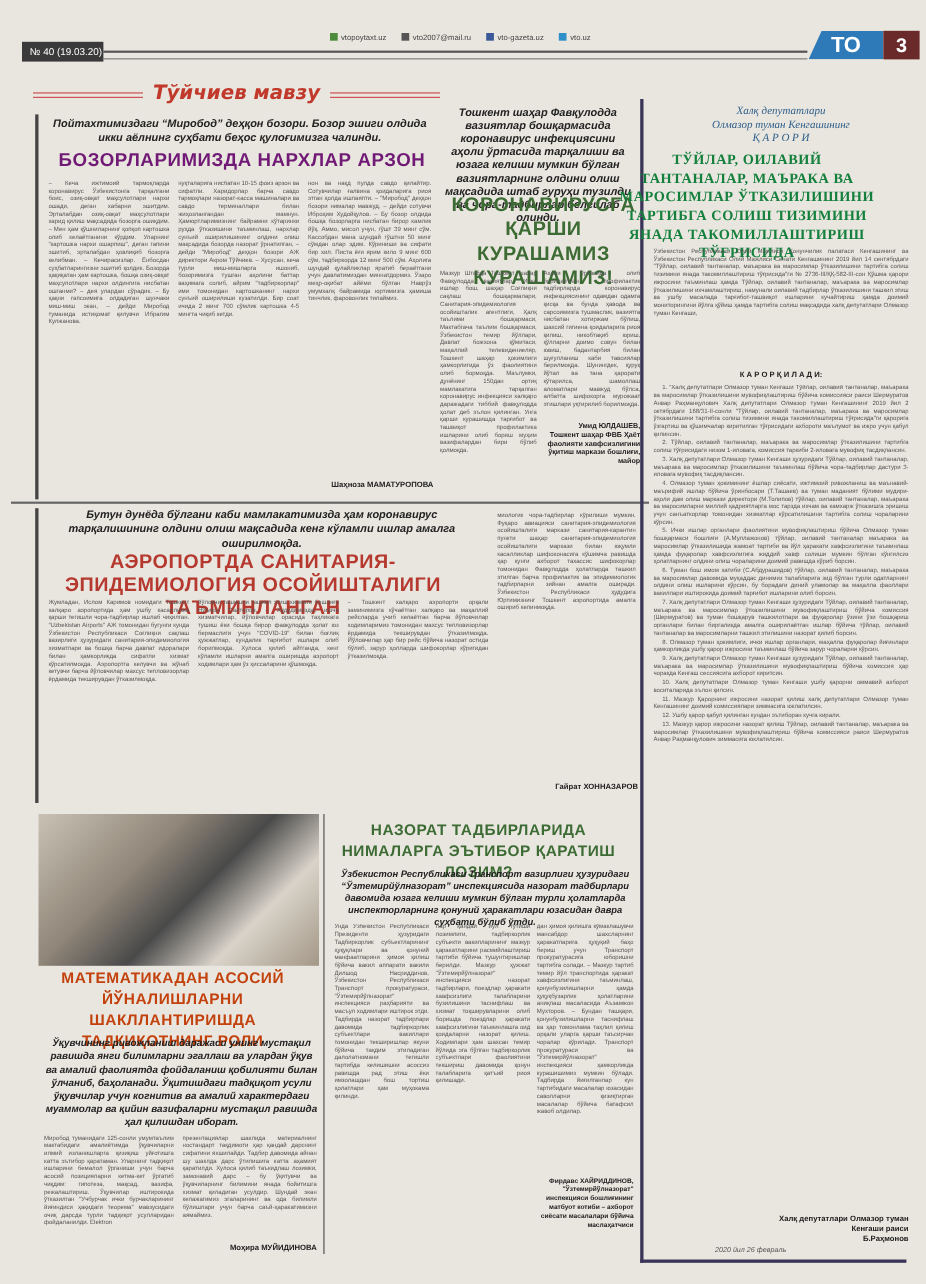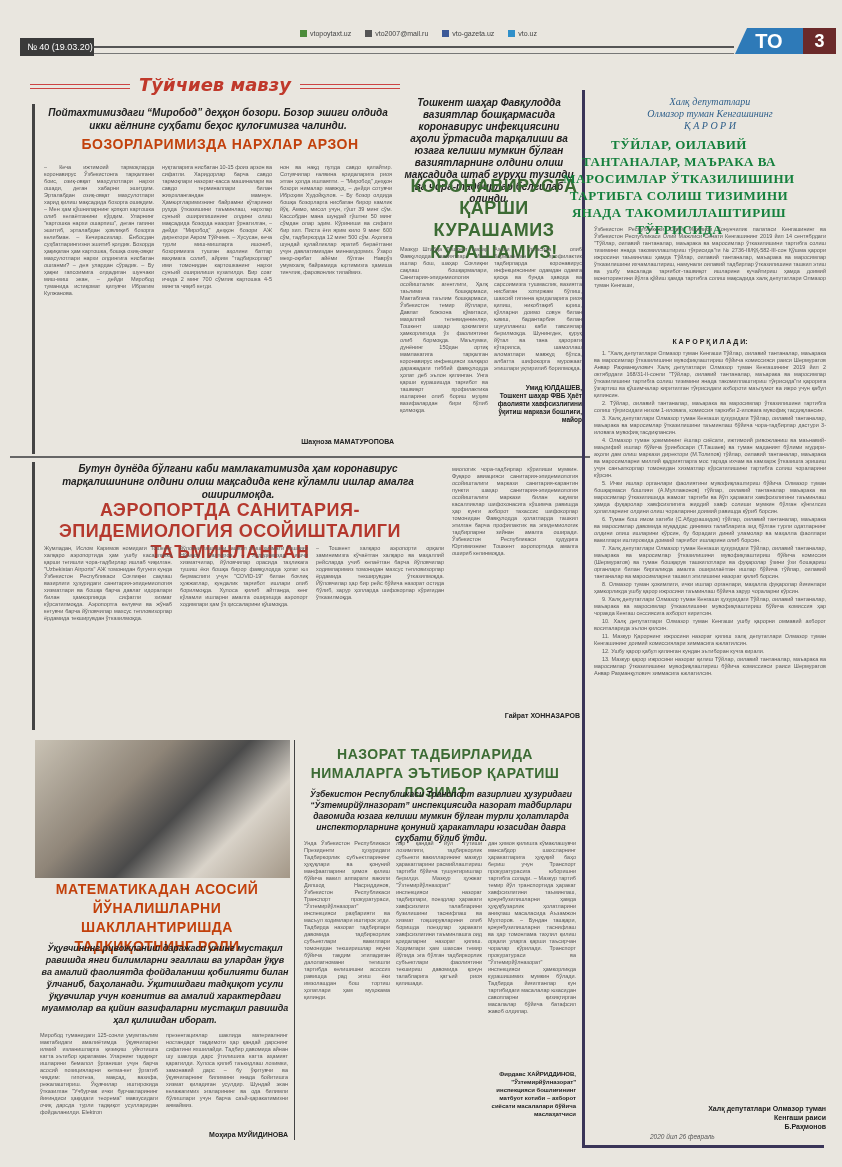--- a/index.html
+++ b/index.html
@@ -38,21 +38,21 @@
 <div class="abs pg">3</div>
 
 <div class="abs rubric">
   <span class="line" style="left:0"></span>
   <span class="txt">Тўйчиев мавзу</span>
   <span class="line" style="right:0"></span>
 </div>
 
 <div class="abs vbar" style="left:32px;top:104px;height:350px"></div>
 <div class="abs lead" style="left:48px;top:106px;width:340px">Пойтахтимиздаги “Миробод” деҳқон бозори. Бозор эшиги олдида икки аёлнинг суҳбати беҳос қулоғимизга чалинди.</div>
-<div class="abs h1" style="left:40px;top:136px;width:360px;color:#c2410c;font-size:14px">БОЗОРЛАРИМИЗДА НАРХЛАР АРЗОН</div>
+<div class="abs h1" style="left:40px;top:136px;width:360px;color:#701a75;font-size:17px">БОЗОРЛАРИМИЗДА НАРХЛАР АРЗОН</div>
 <div class="abs col" style="left:44px;top:164px;width:110px;height:262px">– Кеча ижтимоий тармоқларда коронавирус Ўзбекистонга тарқалгани боис, озиқ-овқат маҳсулотлари нархи ошади, деган хабарни эшитдим. Эрталабдан озиқ-овқат маҳсулотлари харид қилиш мақсадида бозорга ошиқдим. – Мен ҳам қўшниларнинг қопқоп картошка олиб келаётганини кўрдим. Уларнинг "картошка нархи ошарпиш", деган гапини эшитиб, эрталабдан ҳовлиқиб бозорга келибман. – Кечирасизлар. Ёнбосдан суҳбатларингизни эшитиб қолдик. Бозорда ҳақиқатан ҳам картошка, бошқа озиқ-овқат маҳсулотлари нархи олдингига нисбатан ошганми? – дея улардан сўрадик. – Бу ҳақни гапсоимига олдадиган шунчаки миш-миш экан, – дейди Миробод туманида истиқомат қилувчи Ибрагим Кулжанова.</div>
 <div class="abs col" style="left:162px;top:164px;width:110px;height:262px">нуқталарига нисбатан 10-15 фоиз арзон ва сифатли. Харидорлар барча савдо тармоқлари назорат-касса машиналари ва савдо терминаллари билан жиҳозлангандан мамнун. Ҳамюртларимизнинг байрамни кўтаринки руҳда ўтказишини таъминлаш, нархлар сунъий оширилишининг олдини олиш мақсадида бозорда назорат ўрнатилган, – дейди "Миробод" деҳқон бозори АЖ директори Акром Тўйчиев. – Хусусан, кеча турли миш-мишларга ишониб, бозоримизга тушган аҳолини баттар ваҳимага солиб, айрим "тадбиркорлар" ими томонидан картошканинг нархи сунъий оширилиши кузатилди. Бир соат ичида 2 минг 700 сўмлик картошка 4-5 мингта чиқиб кетди.</div>
 <div class="abs col" style="left:280px;top:164px;width:112px;height:262px">нон ва нақд пулда савдо қилайтир. Сотувчилар ғалвина қоидаларига риоя этган ҳолда ишлаяпти. – "Миробод" деҳқон бозори нималар мавжуд, – дейди сотувчи Иброҳим Худойқулов. – Бу бозор олдида бошқа бозорларга нисбатан бирор камлик йўқ. Аммо, мисол учун, гўшт 39 минг сўм. Кассобдан мана шундай гўштни 50 минг сўмдан олар эдим. Кўриниши ва сифати бир хил. Писта ёғи ярим кило 9 минг 600 сўм, тадбиркорда 12 минг 500 сўм. Аҳолига шундай қулайликлар яратиб бераётгани учун давлатимиздан миннатдормиз. Ўзаро меҳр-оқибат айёми бўлган Наврўз умумхалқ байрамида юртимизга ҳамиша тинчлик, фаровонлик тилаймиз.</div>
 <div class="abs sig" style="left:250px;top:437px;width:144px">Шаҳноза МАМАТУРОПОВА</div>
 
 <div class="abs lead" style="left:404px;top:97px;width:170px;font-size:10px;line-height:12px">Тошкент шаҳар Фавқулодда вазиятлар бошқармасида коронавирус инфекциясини аҳоли ўртасида тарқалиши ва юзага келиши мумкин бўлган вазиятларнинг олдини олиш мақсадида штаб гуруҳи тузилди ва чора-тадбирлар белгилаб олинди.</div>
 <div class="abs h1" style="left:404px;top:175px;width:180px;color:#3c6b34;font-size:18px;line-height:22px">КОРОНАВИРУСГА ҚАРШИ КУРАШАМИЗ КУРАШАМИЗ!</div>
 <div class="abs col" style="left:400px;top:246px;width:88px;height:200px">Мазкур Штабда Тошкент шаҳар Фавқулодда вазиятлар, Ички ишлар бош, шаҳар Соғлиқни сақлаш бошқармалари, Санитария-эпидемиология осойишталик агентлиги, Ҳалқ таълими бошқармаси, Мактабгача таълим бошқармаси, Ўзбекистон темир йўллари, Давлат божхона қўмитаси, маҳаллий телевидениеляр, Тошкент шаҳар ҳокимлиги ҳамкорлигида ўз фаолиятини олиб бормоқда. Маълумки, дунёнинг 150дан ортиқ мамлакатига тарқалган коронавирус инфекцияси халқаро даражадаги тиббий фавқулодда ҳолат деб эълон қилинган. Унга қарши курашишда тарғибот ва ташвиқот профилактика ишларини олиб бориш муҳим вазифалардан бири бўлиб қолмоқда.</div>
 <div class="abs col" style="left:494px;top:246px;width:88px;height:138px">Аҳоли ўртасида олиб борилаётган профилактик тадбирларда коронавирус инфекциясининг одамдан одамга қисқа ва бунда ҳавода ва сарсоимизга тушмаслик, вазиятга нисбатан хотиржам бўлиш, шахсий гигиена қоидаларига риоя қилиш, никобтақиб юриш, қўлларни доимо совун билан ювиш, бадантарбия билан шуғулланиш каби тавсиялар берилмоқда. Шунингдек, қуруқ йўтал ва тана ҳарорати кўтарилса, шамоллаш аломатлари мавжуд бўлса, албатта шифокорга мурожаат этишлари уқтирилиб борилмоқда.</div>
 <div class="abs sig" style="left:496px;top:384px;width:86px;line-height:8px;font-size:6.5px">

